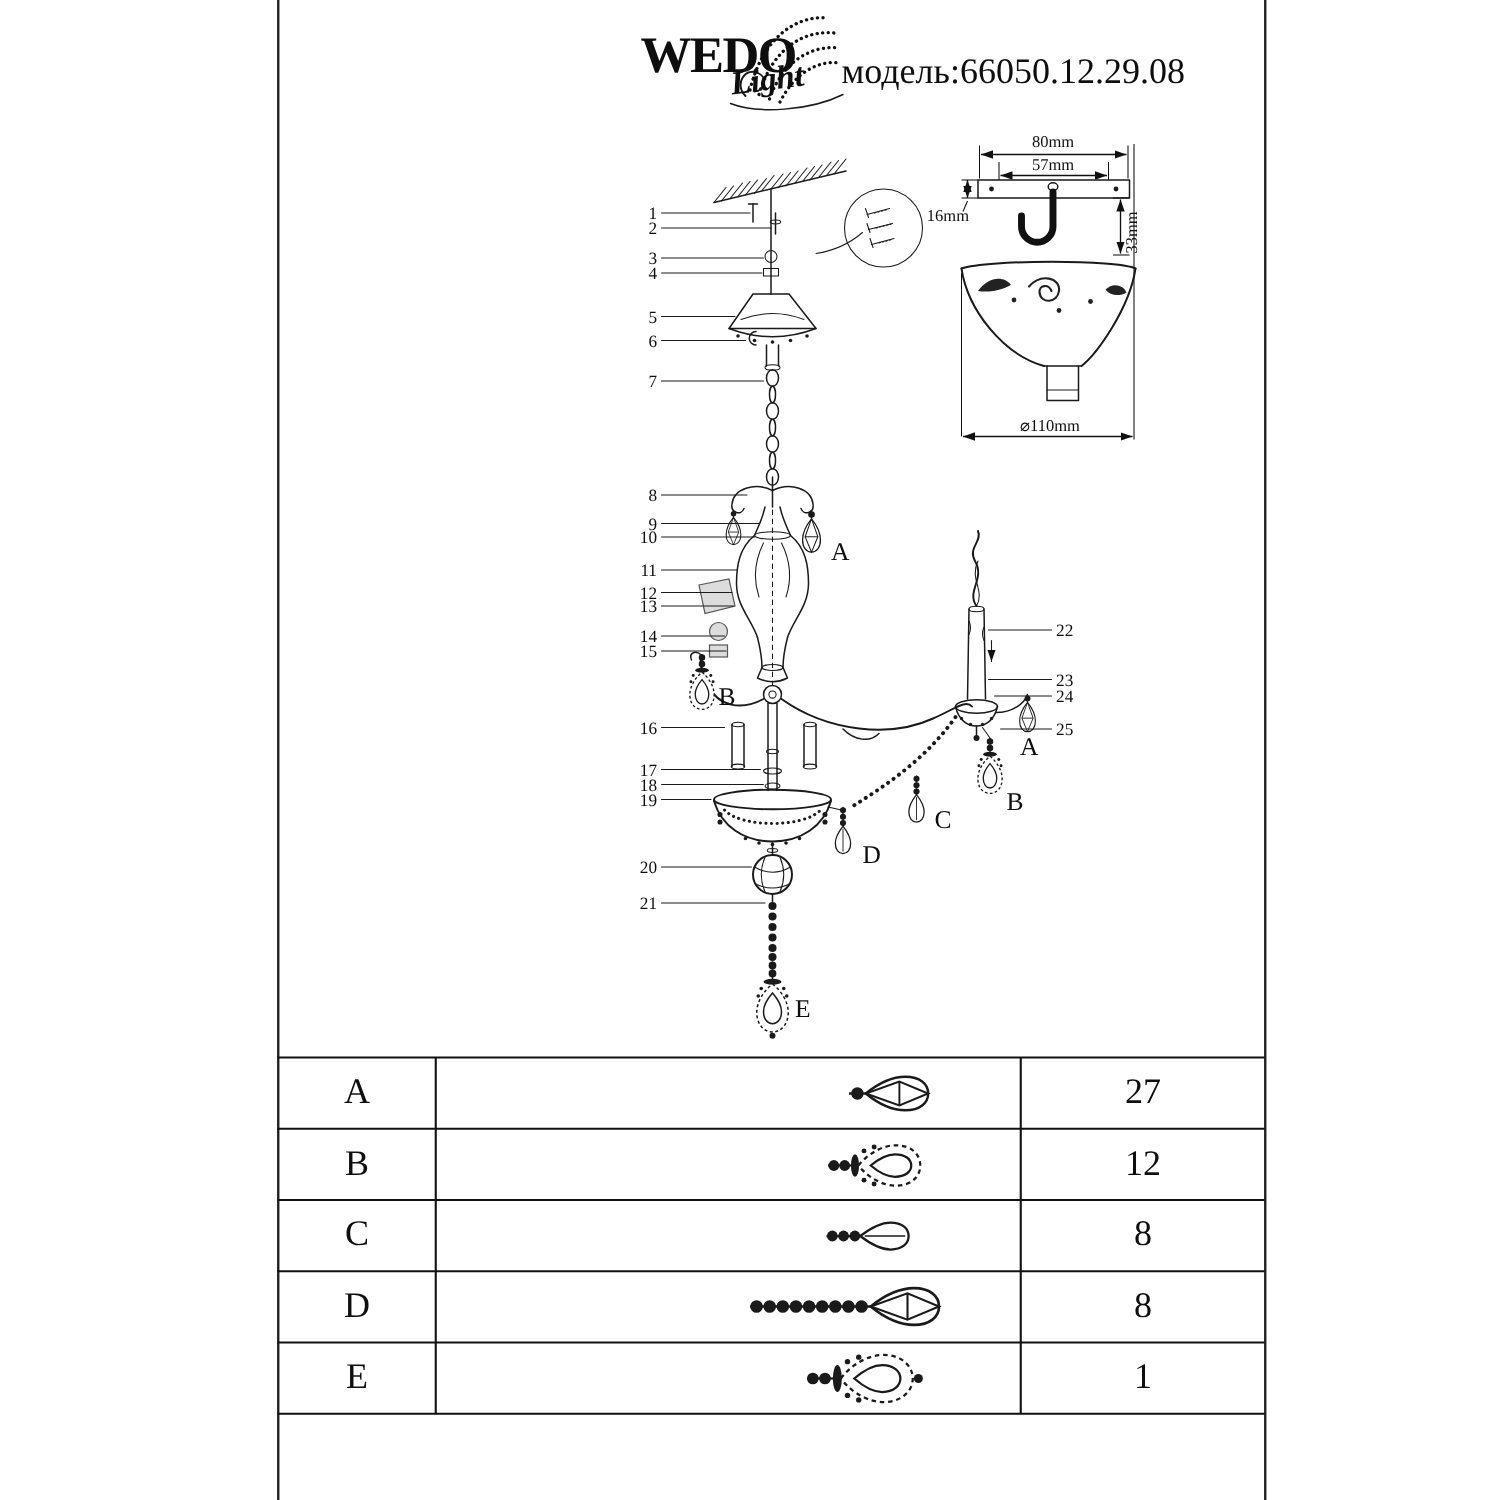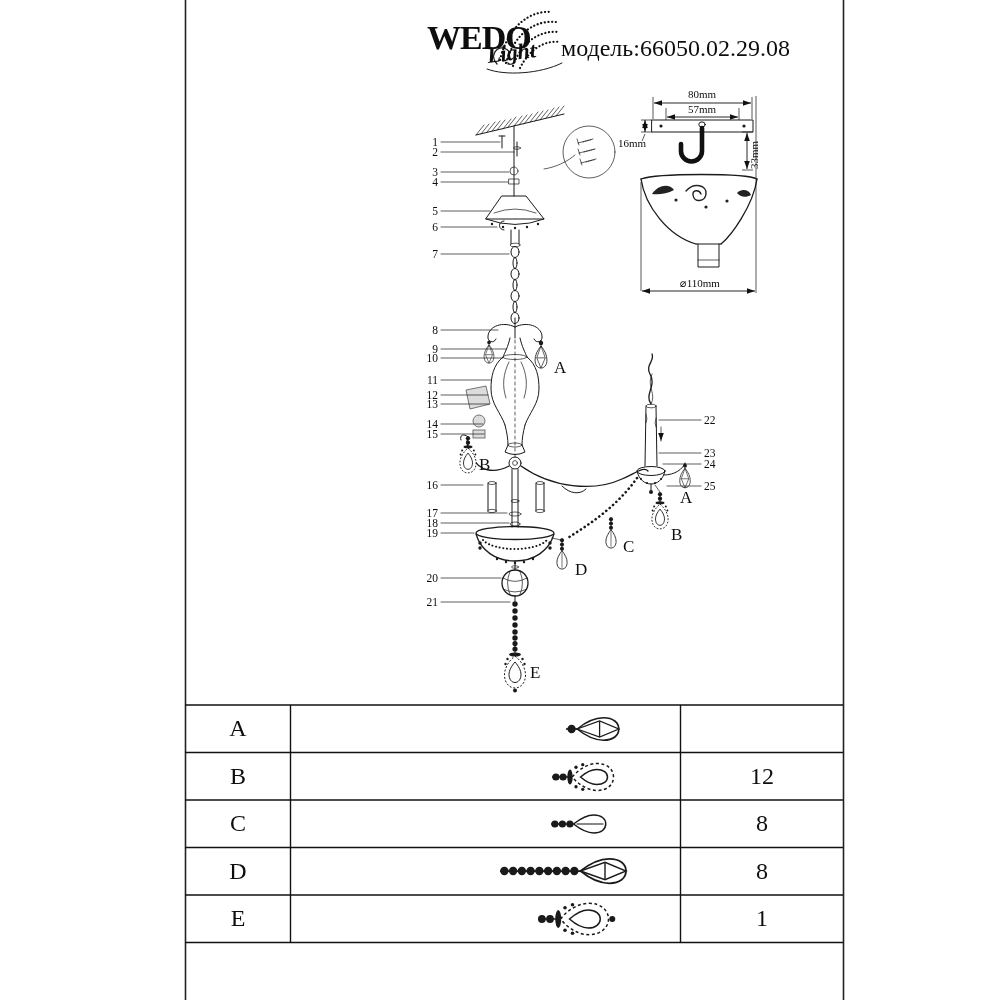--- a/index.html
+++ b/index.html
@@ -474,23 +474,24 @@
     <use href="#pendantA" transform="translate(566,729) rotate(-90) scale(1.6)"></use>
     <use href="#pendantB" transform="translate(552,777) rotate(-90) scale(1.5)"></use>
     <use href="#pendantC" transform="translate(551,824) rotate(-90) scale(1.5)"></use>
     <use href="#pendantD" transform="translate(500,871) rotate(-90) scale(1.75)"></use>
     <use href="#pendantE" transform="translate(538,919) rotate(-90) scale(1.5)"></use>
   </g>
 </svg>
 
 <div class="brand-wedo">WEDO</div>
 <div class="brand-light">Light</div>
-<div class="model-label">модель:66050.02.29.08</div>
+<div class="model-label">модель:66050.12.29.08</div>
 
 <div class="tcell col-part row-0">A</div>
+<div class="tcell col-qty row-0">27</div>
 <div class="tcell col-part row-1">B</div>
 <div class="tcell col-qty row-1">12</div>
 <div class="tcell col-part row-2">C</div>
 <div class="tcell col-qty row-2">8</div>
 <div class="tcell col-part row-3">D</div>
 <div class="tcell col-qty row-3">8</div>
 <div class="tcell col-part row-4">E</div>
 <div class="tcell col-qty row-4">1</div>
 
 </div>

